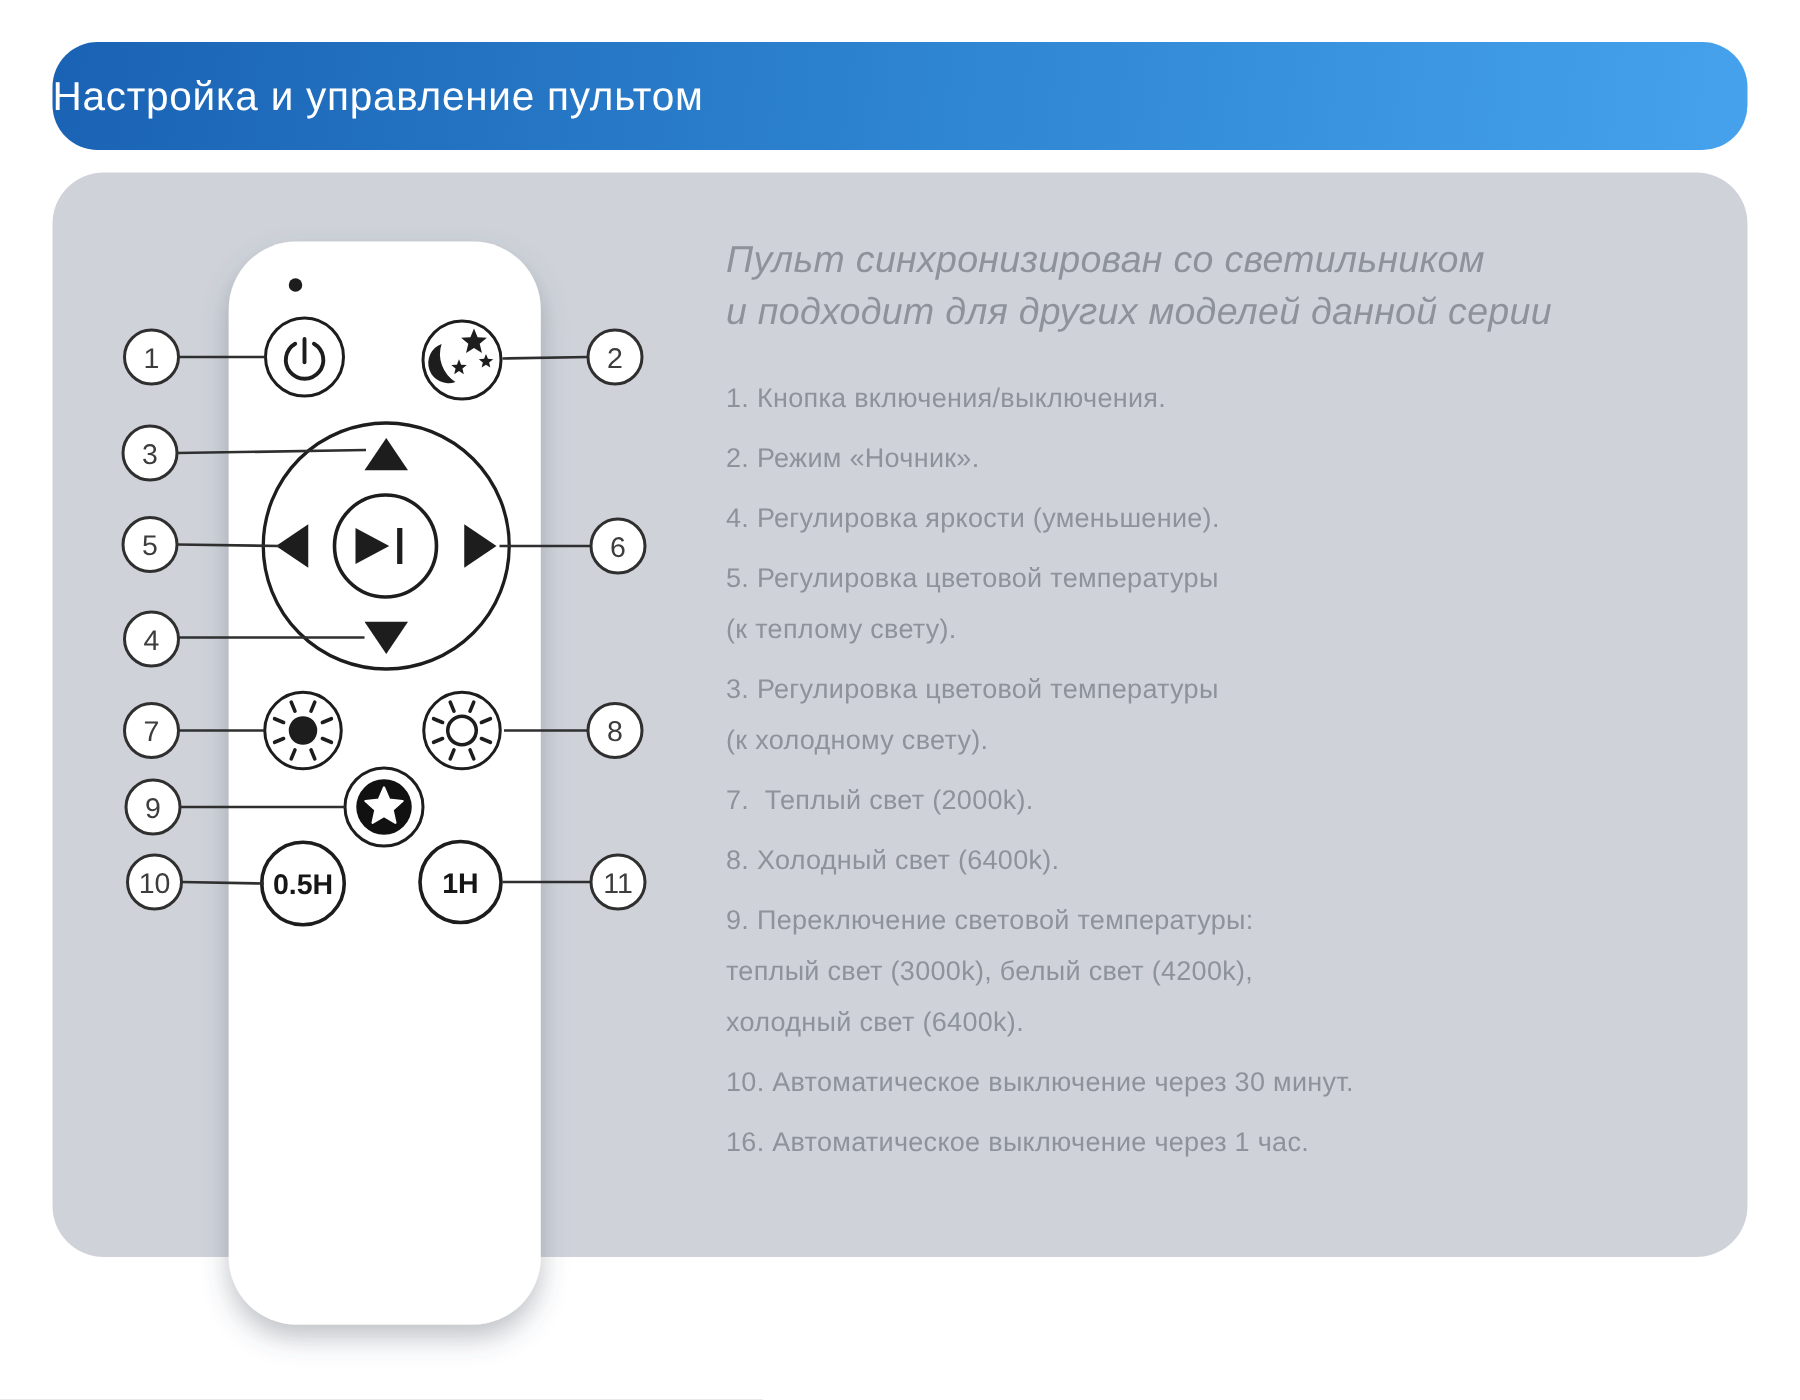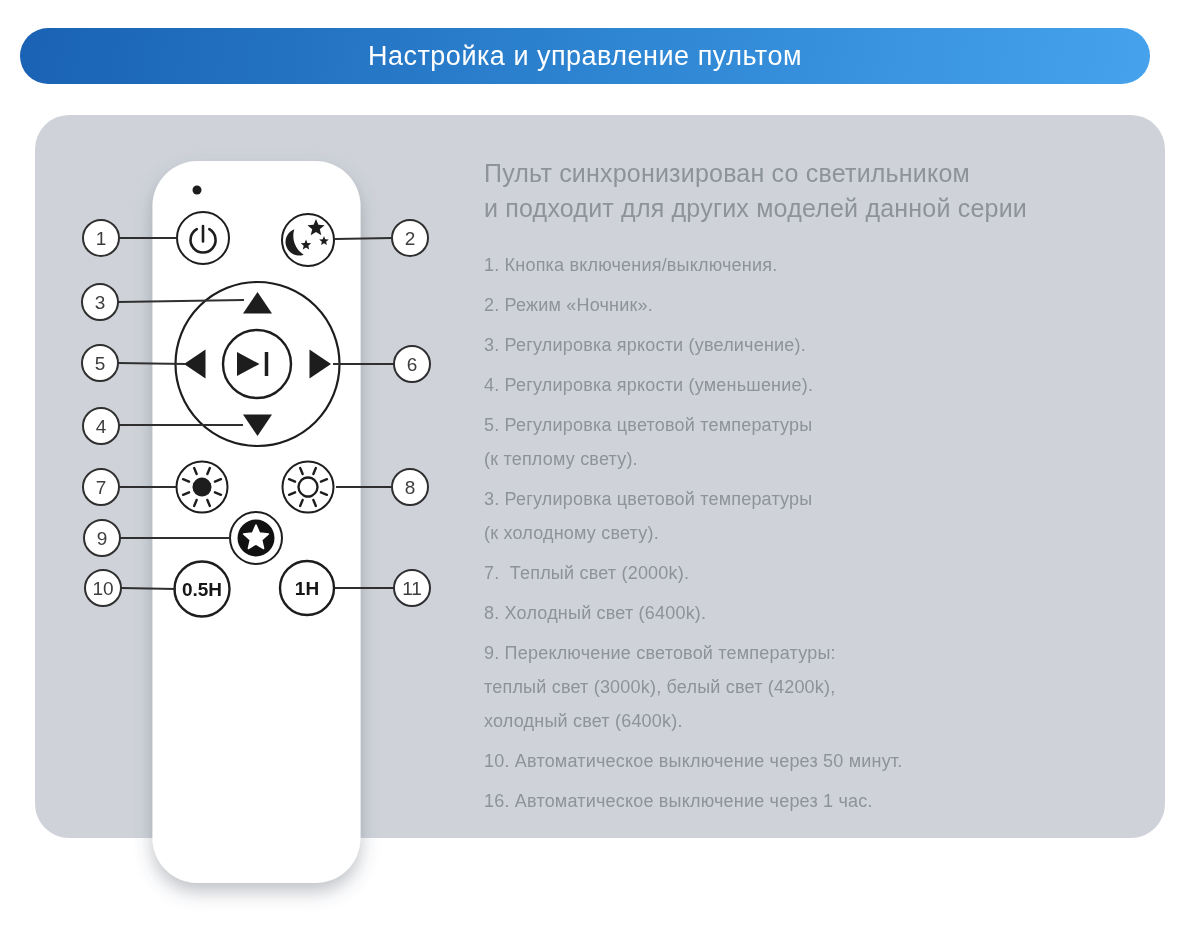--- a/index.html
+++ b/index.html
@@ -2,24 +2,24 @@
 <html><head>
 <meta charset="utf-8">
 <style>
   html,body{margin:0;padding:0;}
   body{
     width:1200px;height:933px;position:relative;overflow:hidden;
     background:#ffffff;
     font-family:"Liberation Sans",sans-serif;
   }
   .banner{
-    position:absolute;left:20px;top:28px;width:1130px;height:56px;
+    position:absolute;left:35px;top:28px;width:1130px;height:72px;
     border-radius:30px;
     background:linear-gradient(97deg,#1a62b4 0%,#2e85d2 52%,#46a2ed 100%);
-    display:flex;align-items:center;justify-content:center;
+    display:flex;align-items:center;justify-content:flex-start;
   }
   .banner-title{
     color:#ffffff;font-size:27px;font-weight:500;letter-spacing:.5px;
   }
   .card{
     position:absolute;left:35px;top:115px;width:1130px;height:723px;
     border-radius:34px;background:#cfd3d9;
   }
   .diagram{
     position:absolute;left:0;top:0;width:470px;height:933px;
@@ -28,21 +28,21 @@
   .diagram text{
     font-family:"Liberation Sans",sans-serif;
     fill:#3d3d3d;font-size:19px;text-anchor:middle;
   }
   .diagram text.btn-label{font-weight:700;fill:#161616;}
   .textcol{
     position:absolute;left:484px;top:156px;width:656px;
     color:#8d929b;letter-spacing:.2px;
   }
   .intro{
-    margin:0 0 22px 0;font-size:25px;line-height:35px;white-space:pre-wrap;
+    margin:0 0 22px 0;font-size:25px;line-height:35px;white-space:pre-wrap;font-style:italic;
   }
   .item{
     margin:0 0 6px 0;font-size:18px;line-height:34px;white-space:pre-wrap;
   }
 </style>
 </head>
 <body>
 
 <div class="banner">
   <span class="banner-title">Настройка и управление пультом</span>
@@ -197,26 +197,25 @@
     <circle cx="412" cy="588" r="18" fill="#ffffff" stroke="#2f2f2f" stroke-width="2"></circle>
     <text x="412" y="595" font-size="17">11</text>
   </g>
 </svg>
 
 <div class="textcol">
   <p class="intro">Пульт синхронизирован со светильником
 и подходит для других моделей данной серии</p>
   <p class="item">1. Кнопка включения/выключения.</p>
   <p class="item">2. Режим «Ночник».</p>
-  <p class="item">3. Регулировка яркости (увеличение).</p>
   <p class="item">4. Регулировка яркости (уменьшение).</p>
   <p class="item">5. Регулировка цветовой температуры
 (к теплому свету).</p>
   <p class="item">3. Регулировка цветовой температуры
 (к холодному свету).</p>
   <p class="item">7.  Теплый свет (2000k).</p>
   <p class="item">8. Холодный свет (6400k).</p>
   <p class="item">9. Переключение световой температуры:
 теплый свет (3000k), белый свет (4200k),
 холодный свет (6400k).</p>
-  <p class="item">10. Автоматическое выключение через 50 минут.</p>
+  <p class="item">10. Автоматическое выключение через 30 минут.</p>
   <p class="item">16. Автоматическое выключение через 1 час.</p>
 </div>
 
 </body></html>

